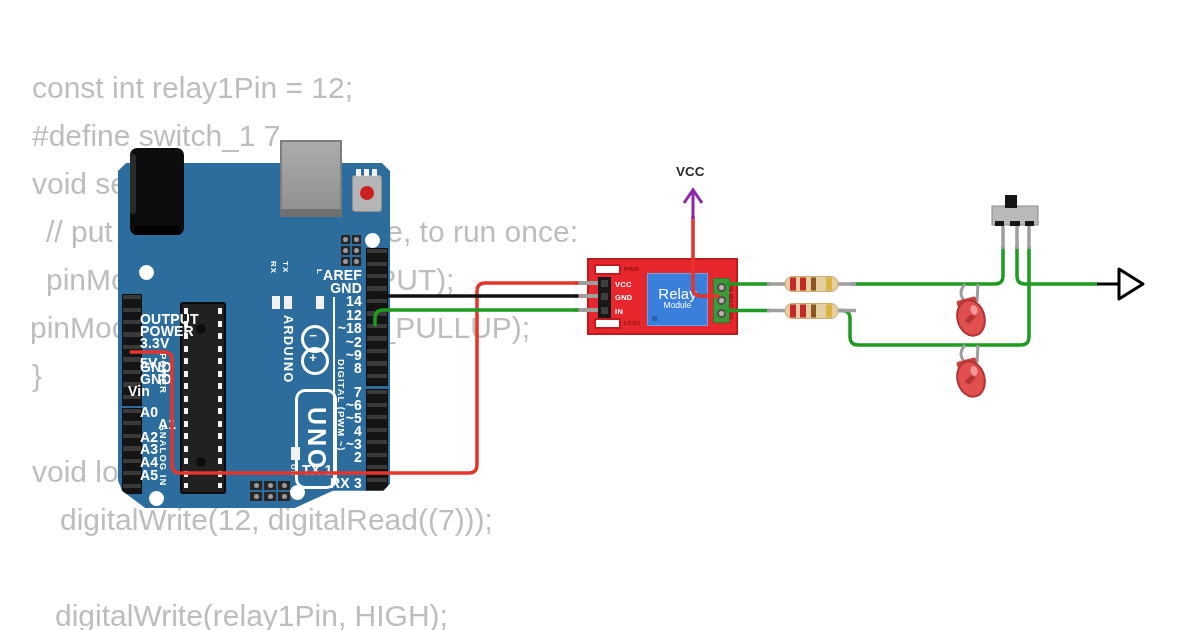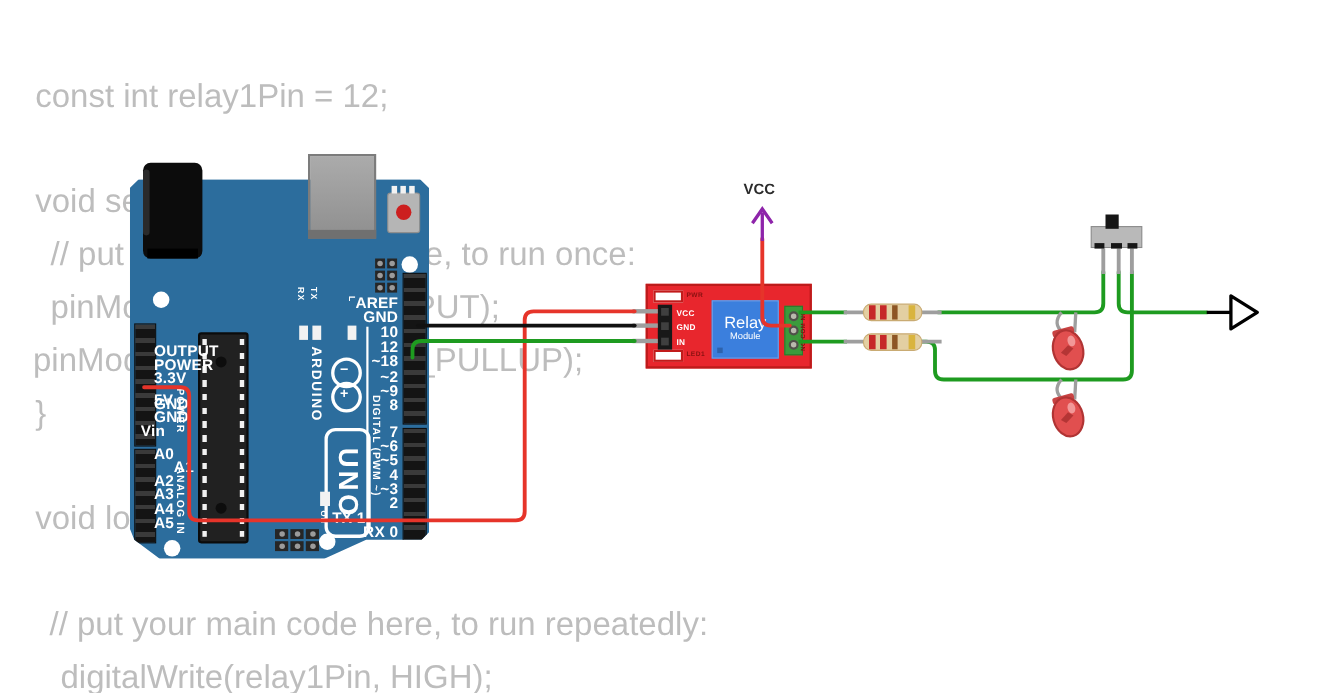--- a/index.html
+++ b/index.html
@@ -63,27 +63,28 @@
   
   #wires{position:absolute;inset:0;z-index:6;pointer-events:none;}
 </style>
 </head>
 <body>
 
 <div id="stage">
 
   <div id="code-layer">
       <div class="code-line" style="left: 32px; top: 72px; color: rgb(189, 189, 189);">const int relay1Pin = 12;</div>
+      <div class="code-line" style="left: 32px; top: 120px; color: rgb(189, 189, 189);">#define switch_1 7</div>
       <div class="code-line" style="left: 32px; top: 168px; color: rgb(189, 189, 189);">void setup() {</div>
       <div class="code-line" style="left: 46px; top: 216px; color: rgb(189, 189, 189);">// put your setup code here, to run once:</div>
       <div class="code-line" style="left: 46px; top: 264px; color: rgb(189, 189, 189);">pinMode(relay1Pin, OUTPUT);</div>
       <div class="code-line" style="left: 30px; top: 312px; color: rgb(189, 189, 189);">pinMode(switch_1, INPUT_PULLUP);</div>
       <div class="code-line" style="left: 32px; top: 360px; color: rgb(189, 189, 189);">}</div>
       <div class="code-line" style="left: 32px; top: 456px; color: rgb(189, 189, 189);">void loop() {</div>
-      <div class="code-line" style="left: 45px; top: 552px; color: rgb(189, 189, 189);">// put your main code here, to run repeatedly:</div>
+      <div class="code-line" style="left: 60px; top: 504px; color: rgb(189, 189, 189);">digitalWrite(12, digitalRead((7)));</div>
       <div class="code-line" style="left: 55px; top: 600px; color: rgb(189, 189, 189);">digitalWrite(relay1Pin, HIGH);</div>
     </div>
 
   <div id="board">
     <div class="hole" style="left:21px;top:102px"></div>
     <div class="hole" style="left:247px;top:70px"></div>
     <div class="hole" style="left:31px;top:328px"></div>
     <div class="hole" style="left:172px;top:322px"></div>
 
     <div class="hdr" style="left:4px;top:131px;width:18px;height:110px"></div>
@@ -163,34 +164,34 @@
     <div class="ledrect" style="left:166px;top:133px"></div>
     <div class="ledrect" style="left:154px;top:133px"></div>
     <div class="ledrect" style="left:198px;top:133px"></div>
 
     <div class="ledrect" style="left:173px;top:284px;width:9px"></div>
     <div class="vtext" style="left:172px;top:301px;height:16px;font-size:7px">ON</div>
 
     <div id="pin-labels">
         <span class="blabel" style="top: 106.5px; width: 60px; left: 184px; text-align: right;">AREF</span>
         <span class="blabel" style="top: 119.9px; width: 60px; left: 184px; text-align: right;">GND</span>
-        <span class="blabel" style="top: 133.3px; width: 60px; left: 184px; text-align: right;">10</span>
+        <span class="blabel" style="top: 133.3px; width: 60px; left: 184px; text-align: right;">14</span>
         <span class="blabel" style="top: 146.7px; width: 60px; left: 184px; text-align: right;">12</span>
         <span class="blabel" style="top: 160.1px; width: 60px; left: 184px; text-align: right;">~18</span>
         <span class="blabel" style="top: 173.5px; width: 60px; left: 184px; text-align: right;">~2</span>
         <span class="blabel" style="top: 186.9px; width: 60px; left: 184px; text-align: right;">~9</span>
         <span class="blabel" style="top: 200.3px; width: 60px; left: 184px; text-align: right;">8</span>
         <span class="blabel" style="top: 223.5px; width: 60px; left: 184px; text-align: right;">7</span>
         <span class="blabel" style="top: 236.5px; width: 60px; left: 184px; text-align: right;">~6</span>
         <span class="blabel" style="top: 249.5px; width: 60px; left: 184px; text-align: right;">~5</span>
         <span class="blabel" style="top: 262.5px; width: 60px; left: 184px; text-align: right;">4</span>
         <span class="blabel" style="top: 275.5px; width: 60px; left: 184px; text-align: right;">~3</span>
         <span class="blabel" style="top: 288.5px; width: 60px; left: 184px; text-align: right;">2</span>
         <span class="blabel" style="top: 301.5px; width: 60px; left: 184px; ">TX 1</span>
-        <span class="blabel" style="top: 314.5px; width: 60px; left: 184px; text-align: right;">RX 0</span>
+        <span class="blabel" style="top: 314.5px; width: 60px; left: 184px; text-align: right;">RX 3</span>
         <span class="blabel" style="top: 150.5px; left: 22px;">OUTPUT</span>
         <span class="blabel" style="top: 162.5px; left: 22px;">POWER</span>
         <span class="blabel" style="top: 174.5px; left: 22px;">3.3V</span>
         <span class="blabel" style="top: 195px; left: 22px;">5V</span>
         <span class="blabel" style="top: 198.5px; left: 22px;">GND</span>
         <span class="blabel" style="top: 210.5px; left: 22px;">GND</span>
         <span class="blabel" style="top: 222.5px; left: 10px;">Vin</span>
         <span class="blabel" style="top: 243.5px; left: 22px;">A0</span>
         <span class="blabel" style="top: 256.1px; left: 40px;">A1</span>
         <span class="blabel" style="top: 268.7px; left: 22px;">A2</span>

